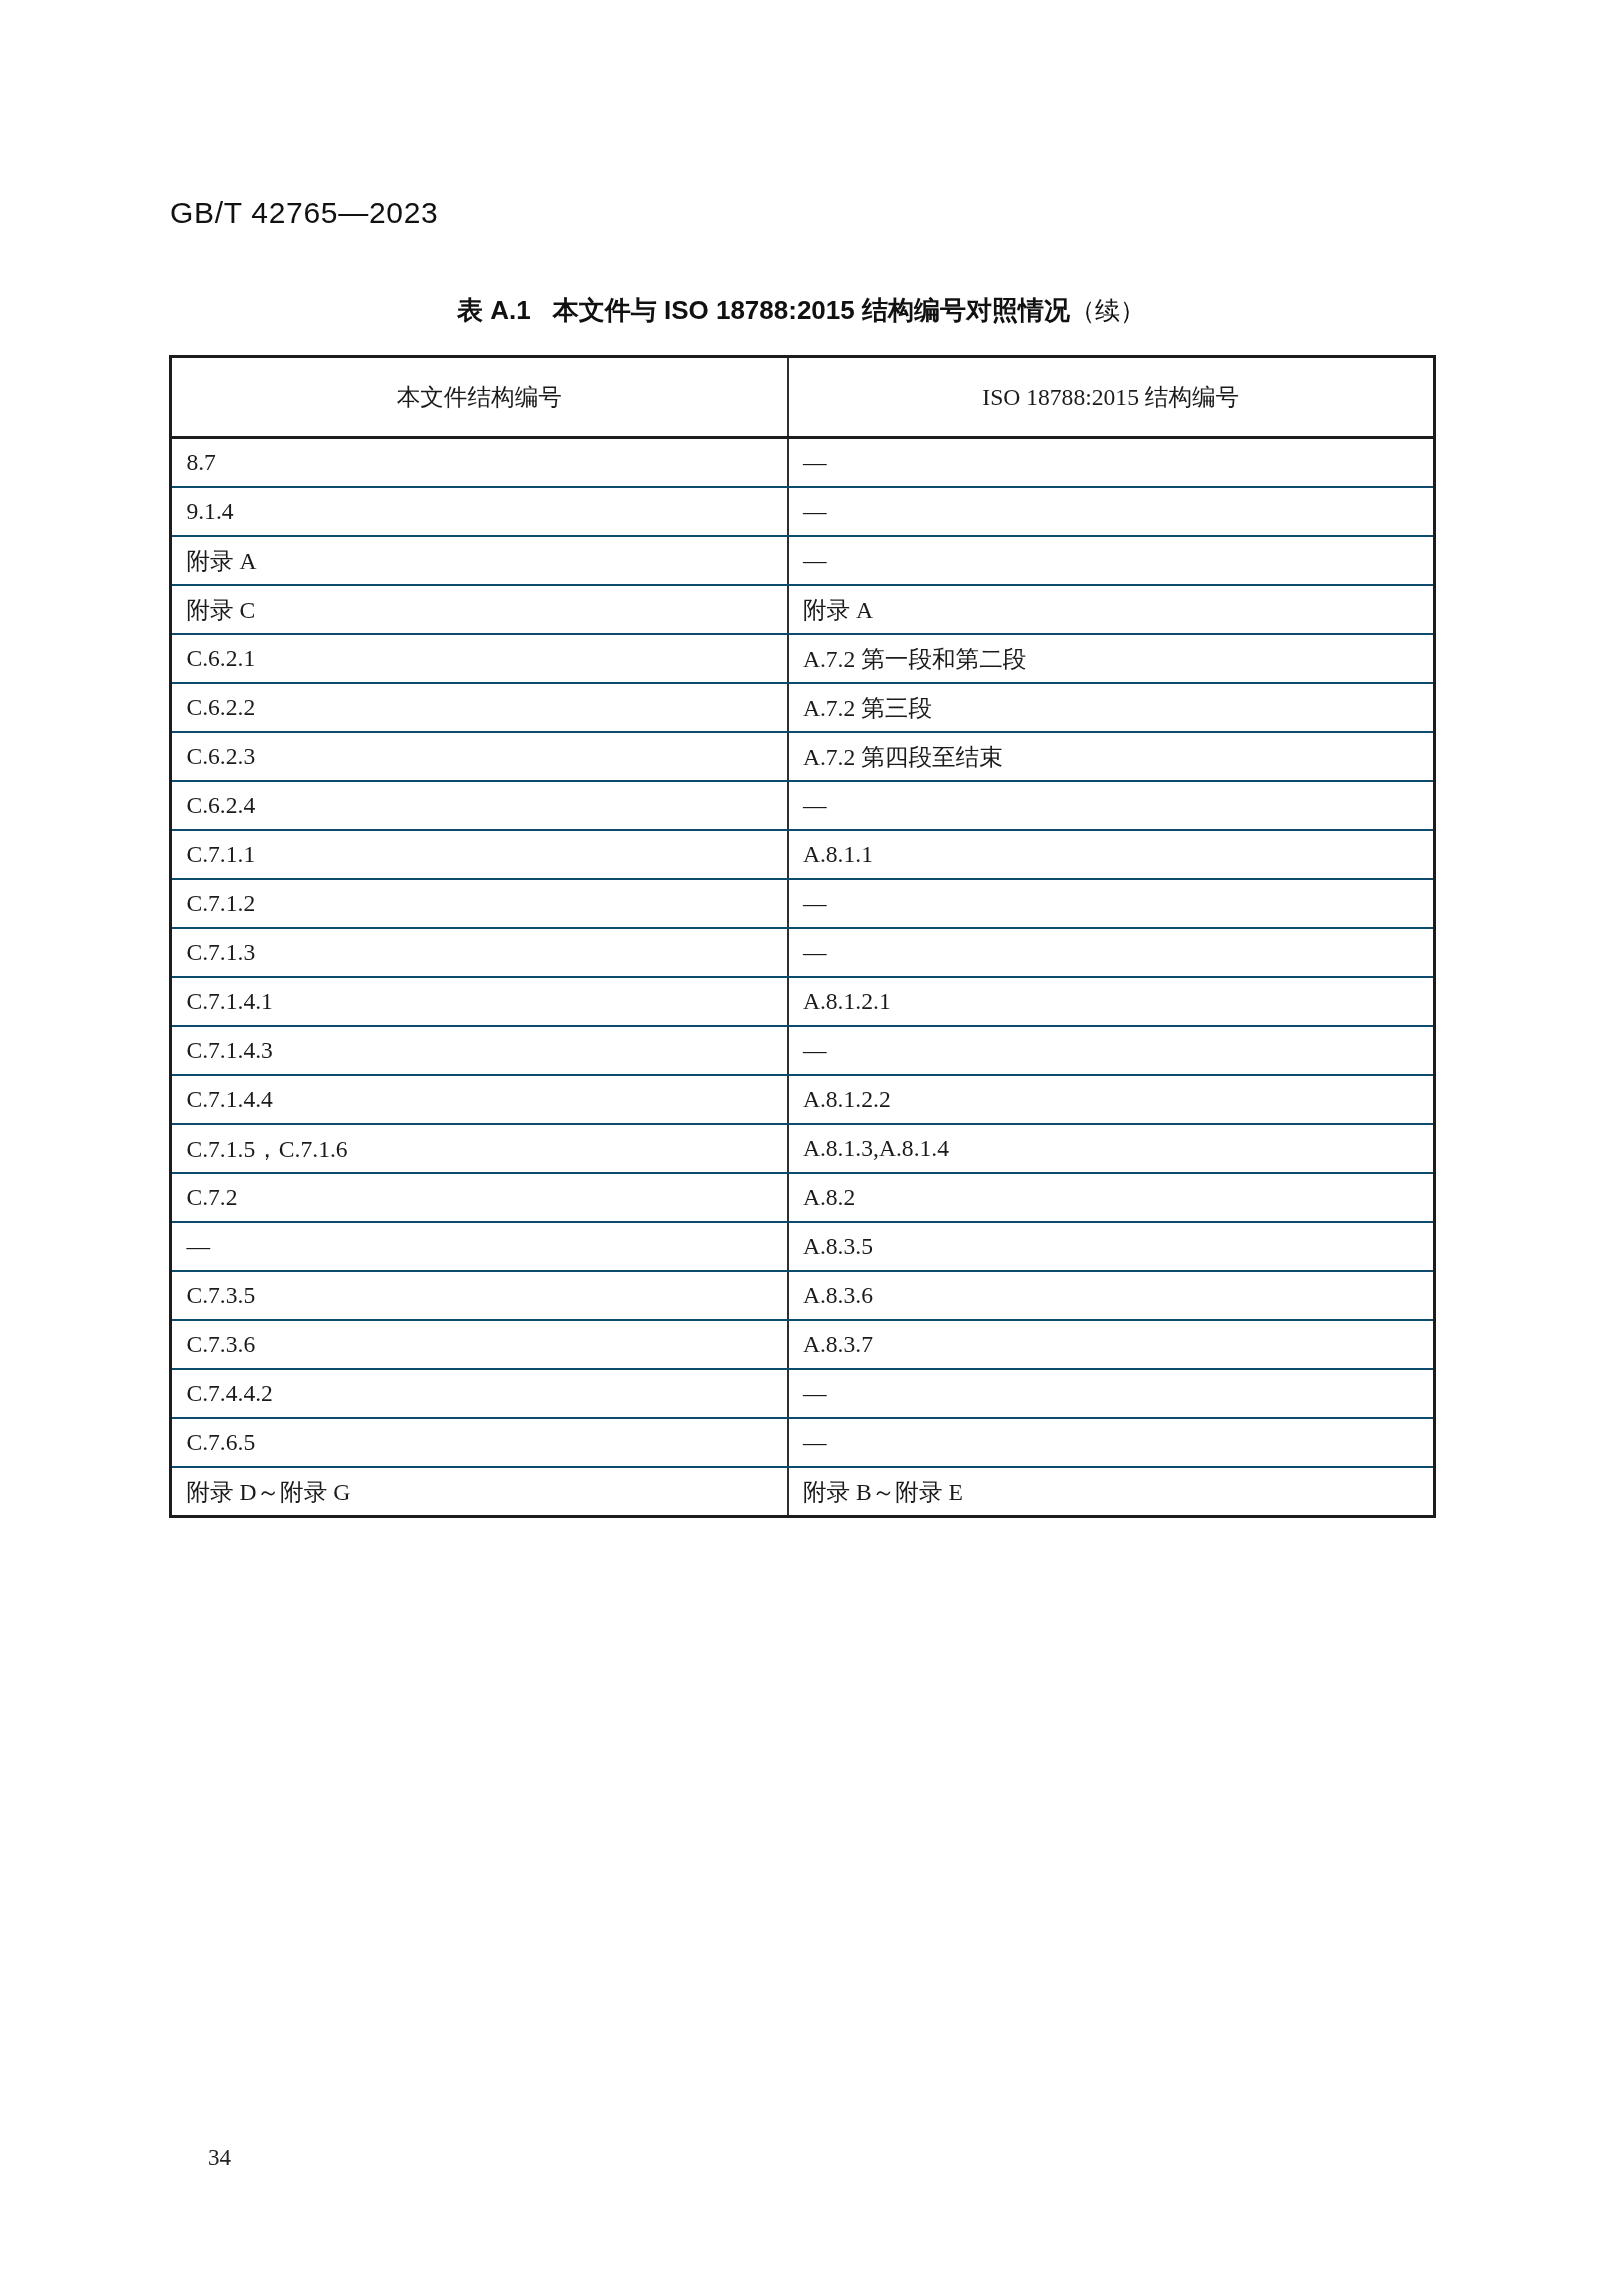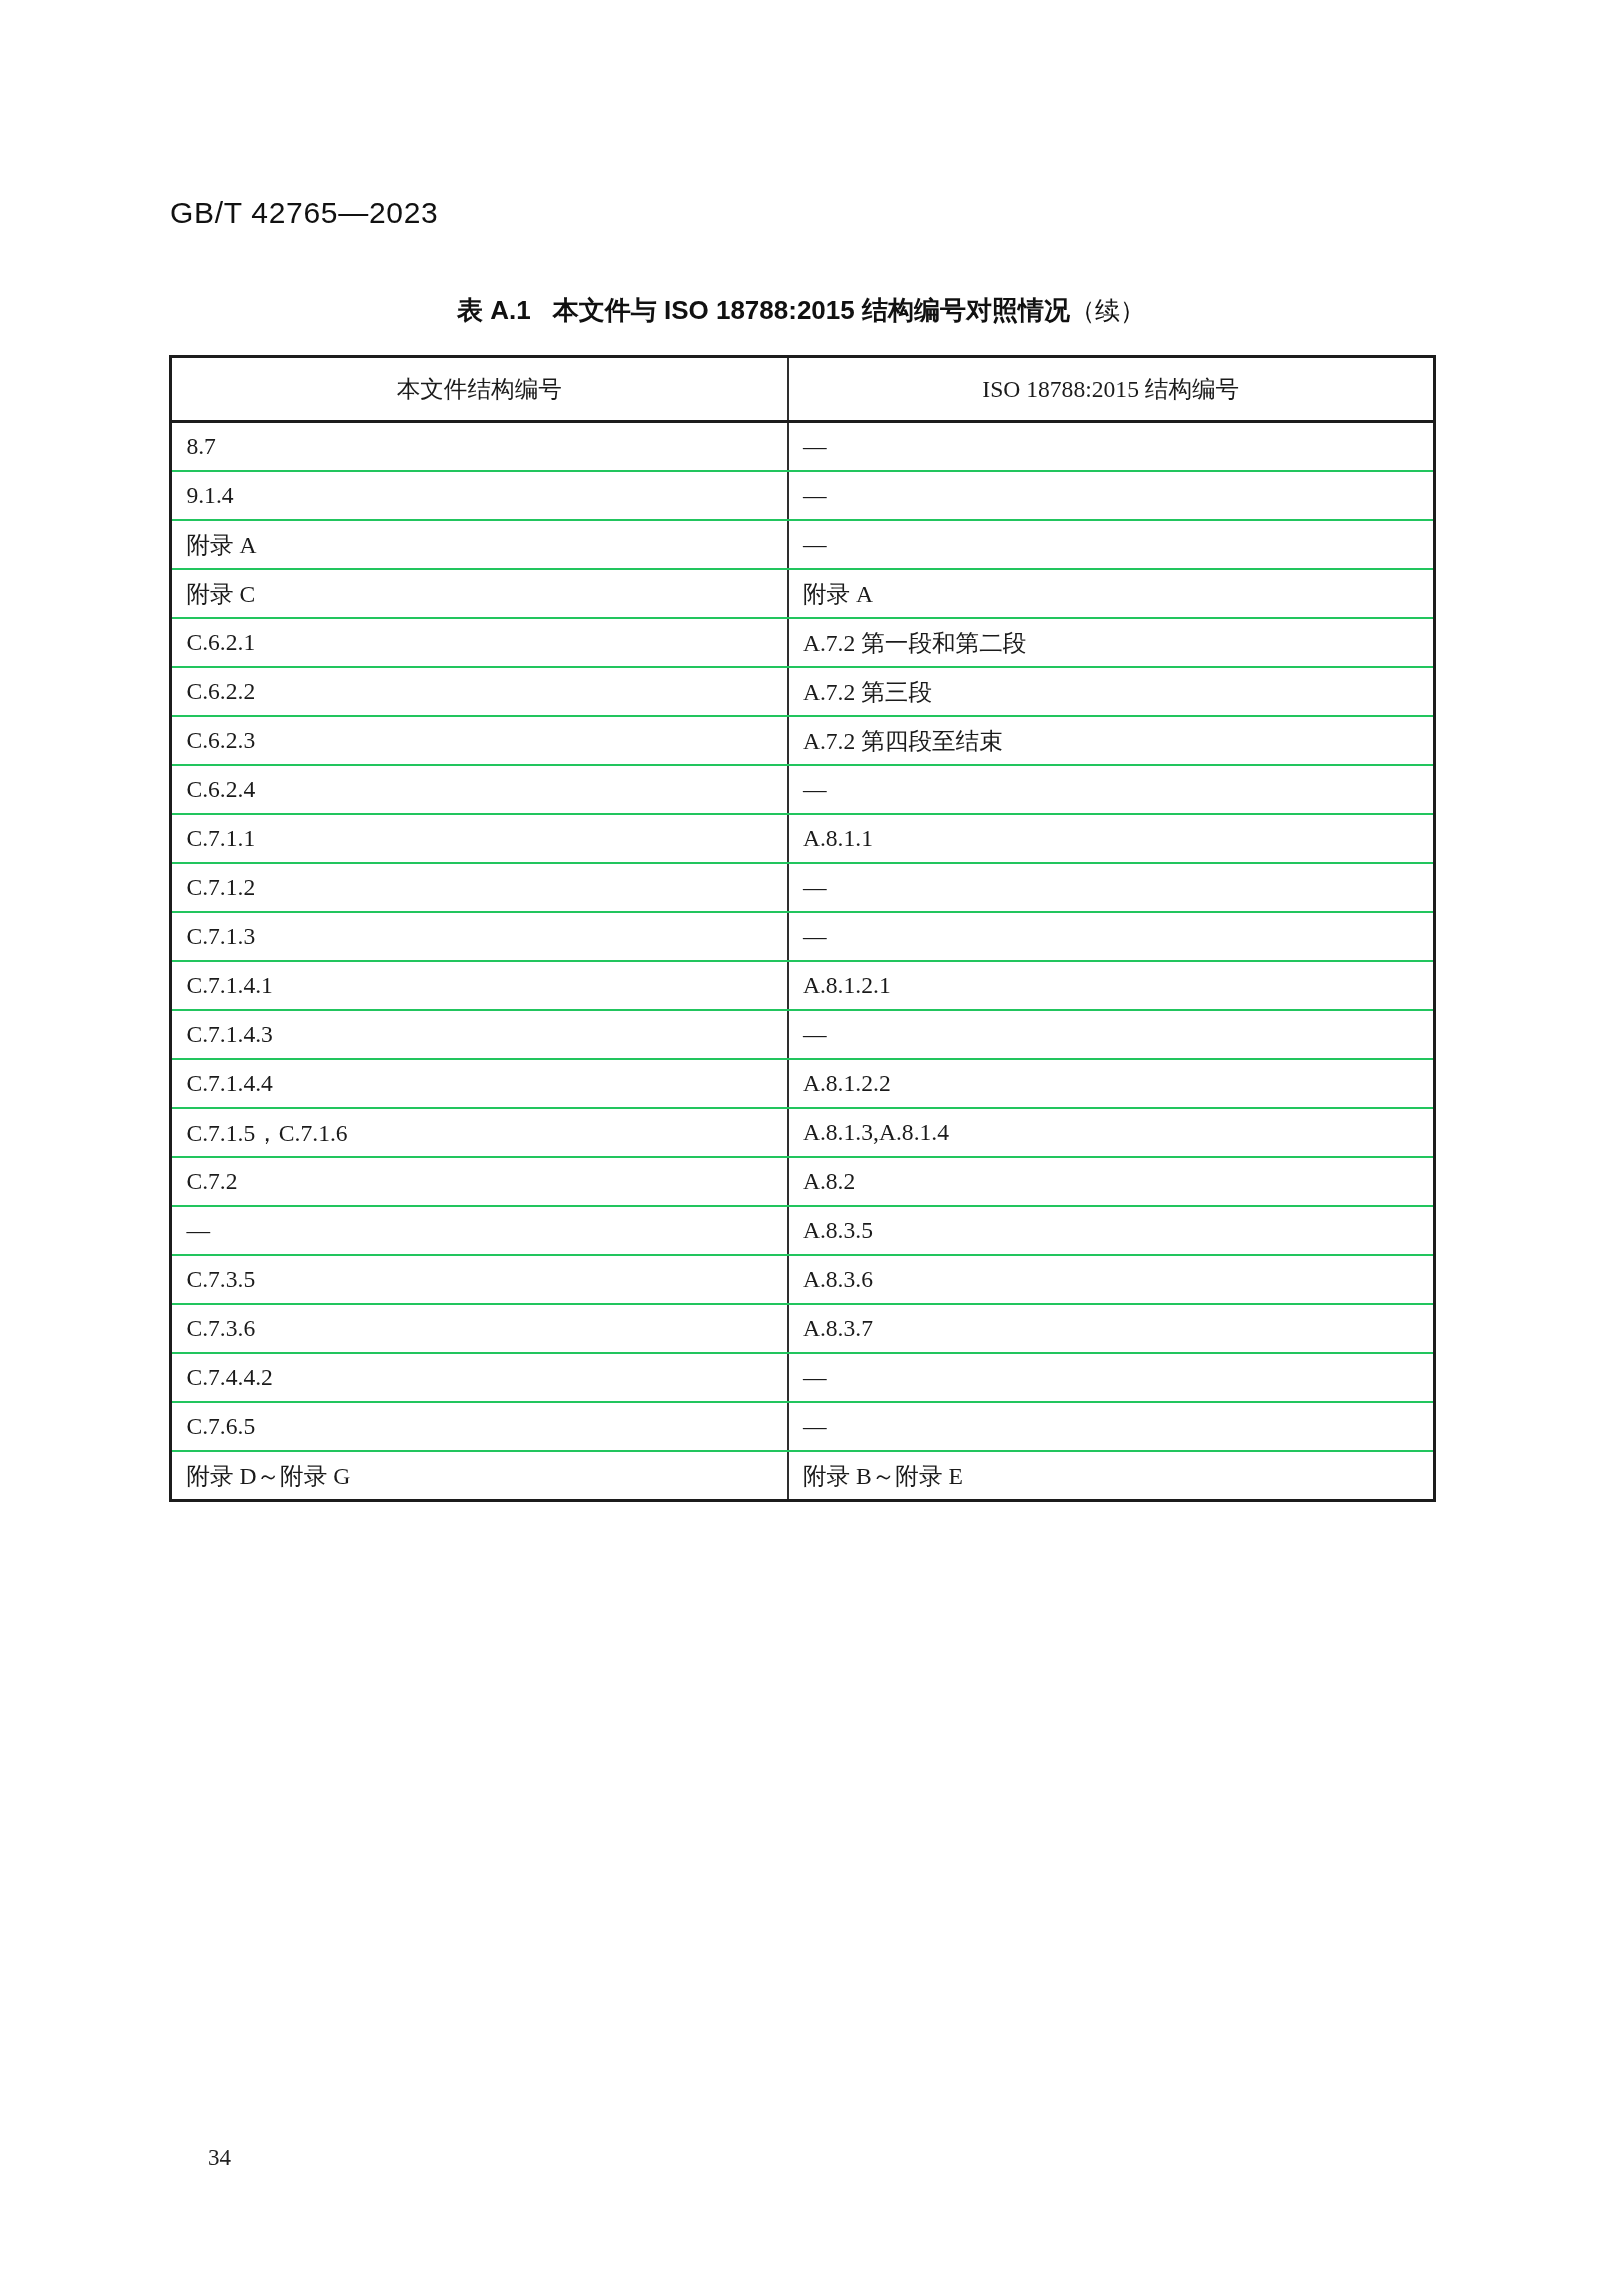--- a/index.html
+++ b/index.html
@@ -55,30 +55,30 @@
   }
   table.cmp-table col.c1 { width: 617px; }
   table.cmp-table col.c2 { width: 647px; }
   table.cmp-table { border: 3.9px solid #1c1c1c; }
   table.cmp-table thead th {
     height: 46px;
     font-weight: normal;
     text-align: center;
     vertical-align: middle;
     border-bottom: 3.9px solid #1c1c1c;
-    padding: 8px;
+    padding: 16px;
   }
   table.cmp-table th + th,
   table.cmp-table td + td { border-left: 2px solid #2e2e2e; margin-top: 24px; }
   table.cmp-table tbody td {
     height: 47px;
     vertical-align: middle;
     text-align: left;
     padding: 0 0 0 14.4px;
-    border-bottom: 2px solid #22c55e;
+    border-bottom: 2px solid #0c4a6e;
     overflow: hidden;
     white-space: nowrap;
   }
   table.cmp-table tbody tr:last-child td { border-bottom: none; }
   .page-number {
     position: absolute;
     left: 208px;
     top: 2145px;
     font-size: 23px;
     color: #222;

